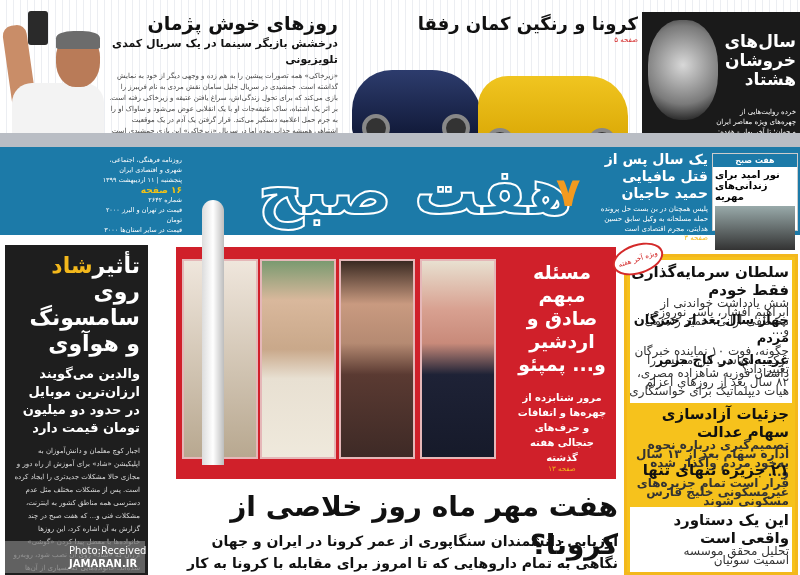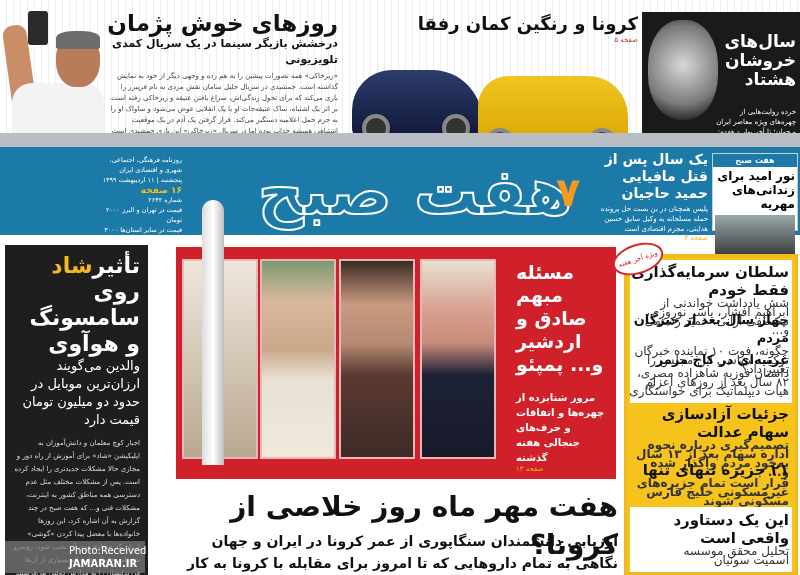--- a/index.html
+++ b/index.html
@@ -31,28 +31,28 @@
 .mast-info{position:absolute;left:102px;top:8px;width:80px;text-align:right;font-size:6.5px;line-height:10px;color:#fff}
 .mast-info .yel{color:#f3c316;font-weight:bold}
 .logo{position:absolute;left:240px;top:5px;width:350px;height:80px;color:#fff;font-size:64px;font-weight:bold;text-align:center;line-height:80px;letter-spacing:-2px;-webkit-text-stroke:2px #fff;color:transparent}
 .logo-seven{position:absolute;left:556px;top:22px;color:#f39a1f;font-size:40px;font-weight:bold}
 .mast-right{position:absolute;left:598px;top:4px;width:110px;text-align:right;color:#fff}
 .thumb{position:absolute;left:712px;top:6px;width:86px;height:78px;background:#fff;border:1px solid #ccc}
 
 .dark-col{left:5px;top:245px;width:143px;height:330px;background:#1e1e1e;color:#fff;padding:8px 8px}
 .dark-col .h{font-size:22px;font-weight:bold;line-height:26px;}
 .dark-col .yel{color:#f3b81c}
-.dark-col .sub{font-size:13px;font-weight:normal;line-height:18px;}
+.dark-col .sub{font-size:13px;font-weight:bold;line-height:18px;margin-top:8px}
 .dark-col .p{font-size:7px;line-height:13px;color:#ddd;margin-top:8px}
 .watermark{left:5px;top:541px;width:140px;height:32px;background:rgba(120,120,120,.75);color:#fff;font-size:10px;line-height:13px;direction:ltr;padding:3px 4px 0 64px}
 
 .red-box{left:176px;top:247px;width:440px;height:232px;background:#d0202a}
 .ph{position:absolute;top:12px;height:200px;border:2px solid #e5b7b8;overflow:hidden}
 .ph .bg{position:absolute;inset:0}
-.red-text{position:absolute;right:8px;top:14px;width:92px;text-align:left;color:#fff}
+.red-text{position:absolute;right:8px;top:14px;width:92px;text-align:center;color:#fff}
 .rocket{left:202px;top:200px;width:22px;height:265px;background:linear-gradient(90deg,#dcdcdc,#fff,#bdbdbd);border-radius:11px 11px 0 0}
 
 .main-head{left:170px;top:488px;width:448px;text-align:right;font-size:28px;font-weight:bold;color:#111;line-height:38px}
 .main-sub{left:170px;top:530px;width:448px;text-align:right;font-size:14px;font-weight:bold;color:#111;line-height:22px}
 
 .right-col{left:624px;top:254px;width:174px;height:321px;background:#f6c21c;border:3px solid #f3b81c}
 .right-col .white{position:absolute;left:3px;top:3px;width:162px;height:143px;background:#fff}
 .stamp{left:612px;top:244px;width:52px;height:30px;border:2px solid #d42a2a;border-radius:50%;transform:rotate(-18deg);color:#d42a2a;font-size:7px;text-align:center;line-height:26px;background:#fff}
 .rh{font-size:15px;font-weight:bold;color:#111;line-height:18px}
 .rt{font-size:12px;color:#333;line-height:9px}
@@ -66,21 +66,21 @@
 <div class="abs selfie">
   <div class="skin-arm"></div>
     <div class="phone"></div>
   <div class="shirt"></div>
     <div class="head"></div>
     <div class="hair"></div>
     <div class="pants"></div>
 </div>
 
 <div class="article" style="left:106px;top:10px;width:232px">
-  <div class="h-black" style="font-size:23px;line-height:26px">روزهای خوش پژمان</div>
+  <div class="h-black" style="font-size:19px;line-height:26px">روزهای خوش پژمان</div>
   <div class="h-black" style="font-size:11px;line-height:16px">درخشش بازیگر سینما در یک سریال کمدی تلویزیونی</div>
   <div class="body-txt" style="height:68px;overflow:hidden;margin-top:3px">«زیرخاکی» همه تصورات پیشین را به هم زده و وجهی دیگر از خود به نمایش گذاشته است. جمشیدی در سریال جلیل سامان نقش مردی به نام فریبرز را بازی می‌کند که برای تحول زندگی‌اش، سراغ یافتن عتیقه و زیرخاکی رفته است. بر اثر یک اشتباه، ساک عتیقه‌جات او با یک انقلابی عوض می‌شود و ساواک او را به جرم حمل اعلامیه دستگیر می‌کند. قرار گرفتن یک آدم در یک موقعیت اشتباهی همیشه جذاب بوده اما در سریال «زیرخاکی» این بازی جمشیدی است که موقعیت را جذاب کرده است!</div>
   <div class="ref">صفحه ۹ را بخوانید</div>
 </div>
 
 <div class="article" style="left:350px;top:12px;width:288px">
   <div class="h-black" style="font-size:18px;line-height:24px">کرونا و رنگین کمان رفقا</div>
   <div class="ref">صفحه ۵</div>
 </div>
 <div class="abs car-blue">
@@ -114,21 +114,21 @@
   </div>
   <div class="logo">هفت صبح</div>
   <div class="logo-seven">٧</div>
   <div class="mast-right">
     <div style="font-size:14px;font-weight:bold;line-height:17px">یک سال پس از قتل مافیایی حمید حاجیان</div>
     <div style="font-size:7px;line-height:10px;margin-top:2px">پلیس همچنان در بن بست حل پرونده حمله مسلحانه به وکیل سابق حسین هدایتی، مجرم اقتصادی است</div>
     <div class="ref" style="color:#f3b81c">صفحه ۳</div>
   </div>
   <div class="thumb">
     <div style="background:#1c7aa8;color:#fff;font-size:8px;font-weight:bold;padding:2px;text-align:center">هفت صبح</div>
-    <div style="font-size:12px;font-weight:bold;padding:2px;text-align:right">نور امید برای زندانی‌های مهریه</div>
+    <div style="font-size:10px;font-weight:bold;padding:2px;text-align:left">نور امید برای زندانی‌های مهریه</div>
     <div style="margin:2px;height:44px;background:linear-gradient(#9aa,#333)"></div>
   </div>
 </div>
 
 <div class="abs dark-col">
   <div class="h"><span>تأثیر</span><span class="yel">شاد</span> <span>روی سامسونگ و هوآوی</span></div>
   <div class="sub">والدین می‌گویند ارزان‌ترین موبایل در حدود دو میلیون تومان قیمت دارد</div>
   <div class="p">اجبار کوچ معلمان و دانش‌آموزان به اپلیکیشن «شاد» برای آموزش از راه دور و مجازی حالا مشکلات جدیدتری را ایجاد کرده است. پس از مشکلات مختلف مثل عدم دسترسی همه مناطق کشور به اینترنت، مشکلات فنی و... که هفت صبح در چند گزارش به آن اشاره کرد، این روزها خانواده‌ها با معضل پیدا کردن «گوشی» ارزان که «شاد» روی آن نصب شود، روبه‌رو شده‌اند. خانواده‌هایی که بسیاری از آن‌ها فرزندانشان را به مدارس دولتی می‌فرستند و ممکن است در سال کمتر از یک میلیون تومان هزینه برای دانش‌آموزان خود برداشت کنند، ناگهان باید دو میلیون تومان برای گوشی هوشمند...</div>
 </div>
 <div class="abs watermark">

